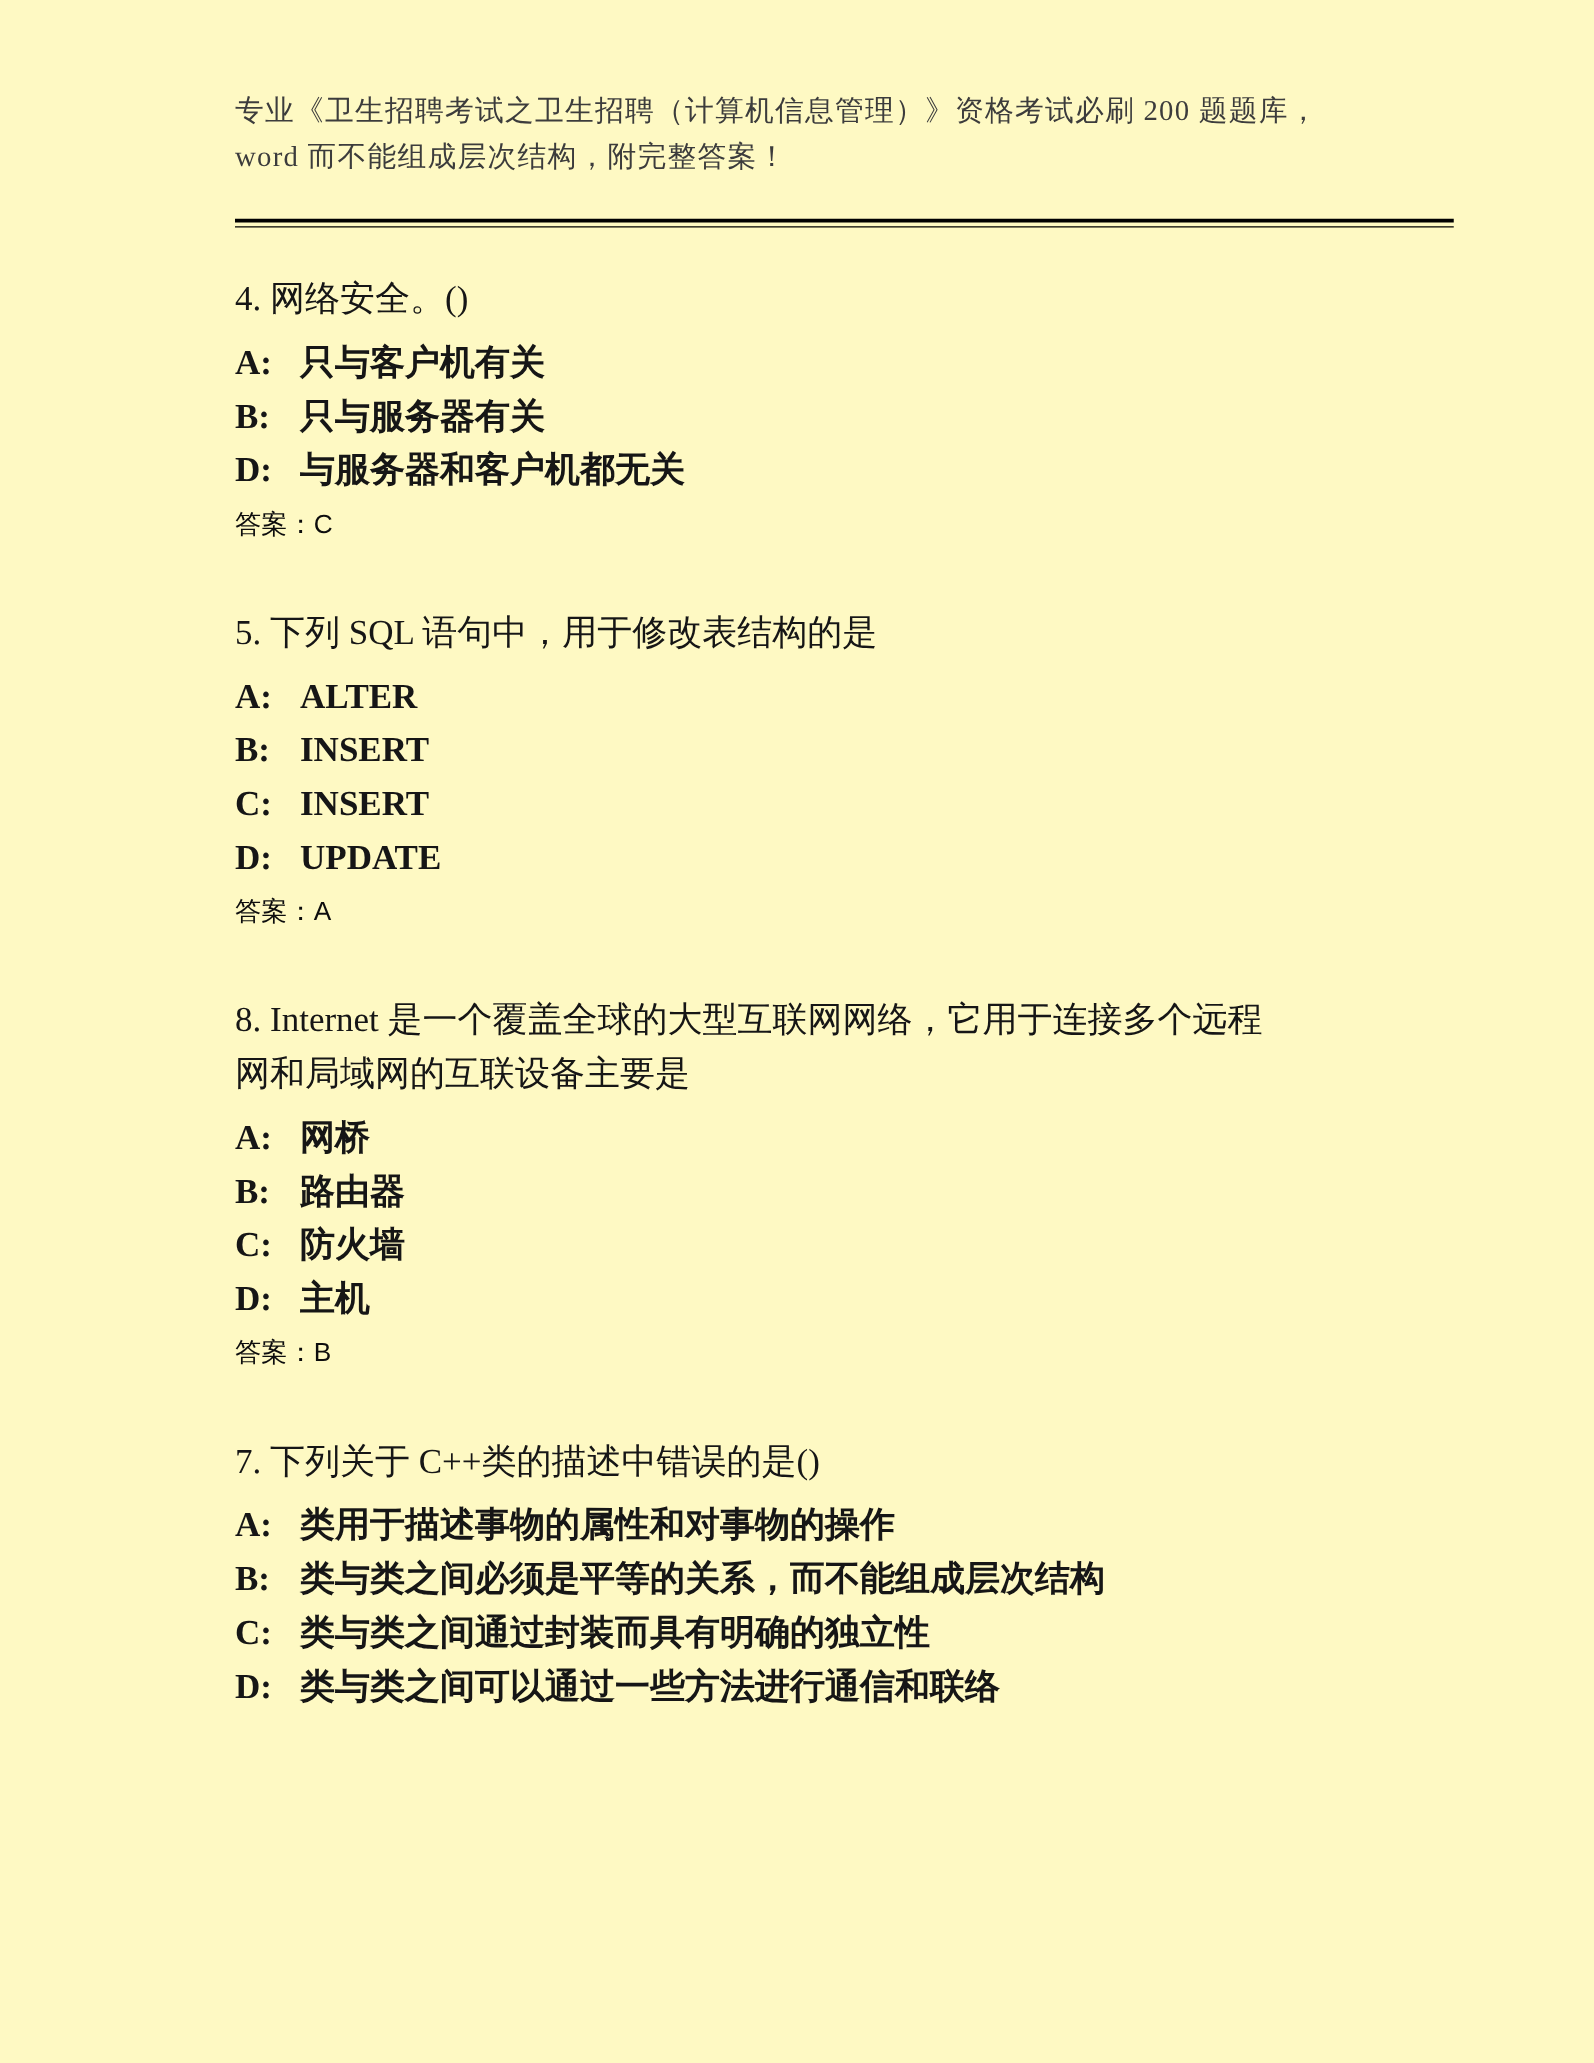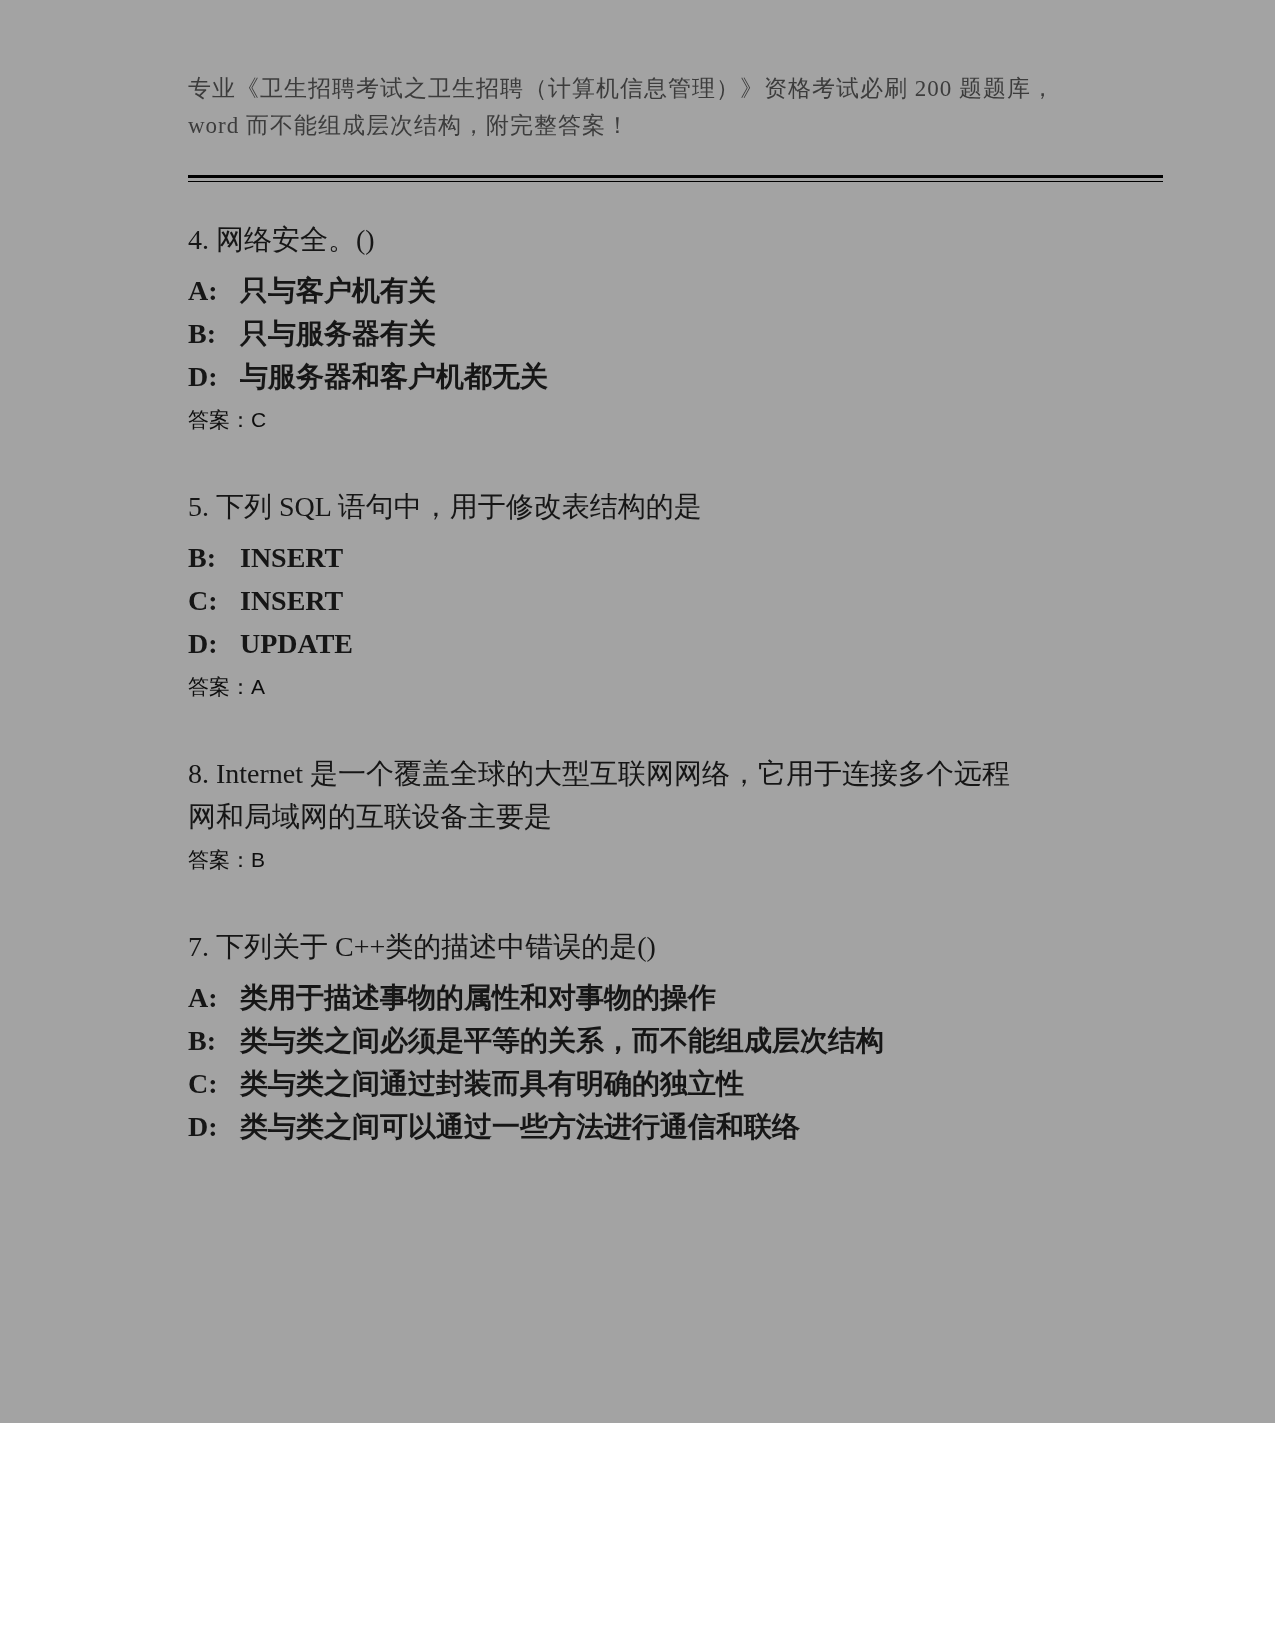--- a/index.html
+++ b/index.html
@@ -3,22 +3,22 @@
 <meta charset="utf-8">
 <style>
   html, body {
     margin: 0;
     padding: 0;
     background: #ffffff;
   }
   .page {
     position: relative;
     width: 1275px;
-    height: 1423px;
-    background: #a3a3a3;
+    height: 1650px;
+    background: #fef9c3;
     overflow: hidden;
     font-family: "Liberation Serif", "DejaVu Serif", serif;
   }
   .inner {
     position: absolute;
     left: 188px;
     right: 112px;
     top: 70px;
   }
   .doc-header {
@@ -97,37 +97,54 @@
         </div>
         <div class="answer-line">
           <span>答案：</span><span>C</span>
         </div>
       </div>
 
       <div class="question">
         <div class="q-title-line">5. 下列 SQL 语句中，用于修改表结构的是</div>
         <div class="options">
           <div class="option-row">
+            <span class="option-label">A:</span><span>ALTER</span>
+          </div>
+          <div class="option-row">
             <span class="option-label">B:</span><span>INSERT</span>
           </div>
           <div class="option-row">
             <span class="option-label">C:</span><span>INSERT</span>
           </div>
           <div class="option-row">
             <span class="option-label">D:</span><span>UPDATE</span>
           </div>
         </div>
         <div class="answer-line">
           <span>答案：</span><span>A</span>
         </div>
       </div>
 
       <div class="question">
         <div class="q-title-line">8. Internet 是一个覆盖全球的大型互联网网络，它用于连接多个远程</div>
         <div class="q-title-line">网和局域网的互联设备主要是</div>
+        <div class="options">
+          <div class="option-row">
+            <span class="option-label">A:</span><span>网桥</span>
+          </div>
+          <div class="option-row">
+            <span class="option-label">B:</span><span>路由器</span>
+          </div>
+          <div class="option-row">
+            <span class="option-label">C:</span><span>防火墙</span>
+          </div>
+          <div class="option-row">
+            <span class="option-label">D:</span><span>主机</span>
+          </div>
+        </div>
         <div class="answer-line">
           <span>答案：</span><span>B</span>
         </div>
       </div>
 
       <div class="question">
         <div class="q-title-line">7. 下列关于 C++类的描述中错误的是()</div>
         <div class="options">
           <div class="option-row">
             <span class="option-label">A:</span><span>类用于描述事物的属性和对事物的操作</span>

